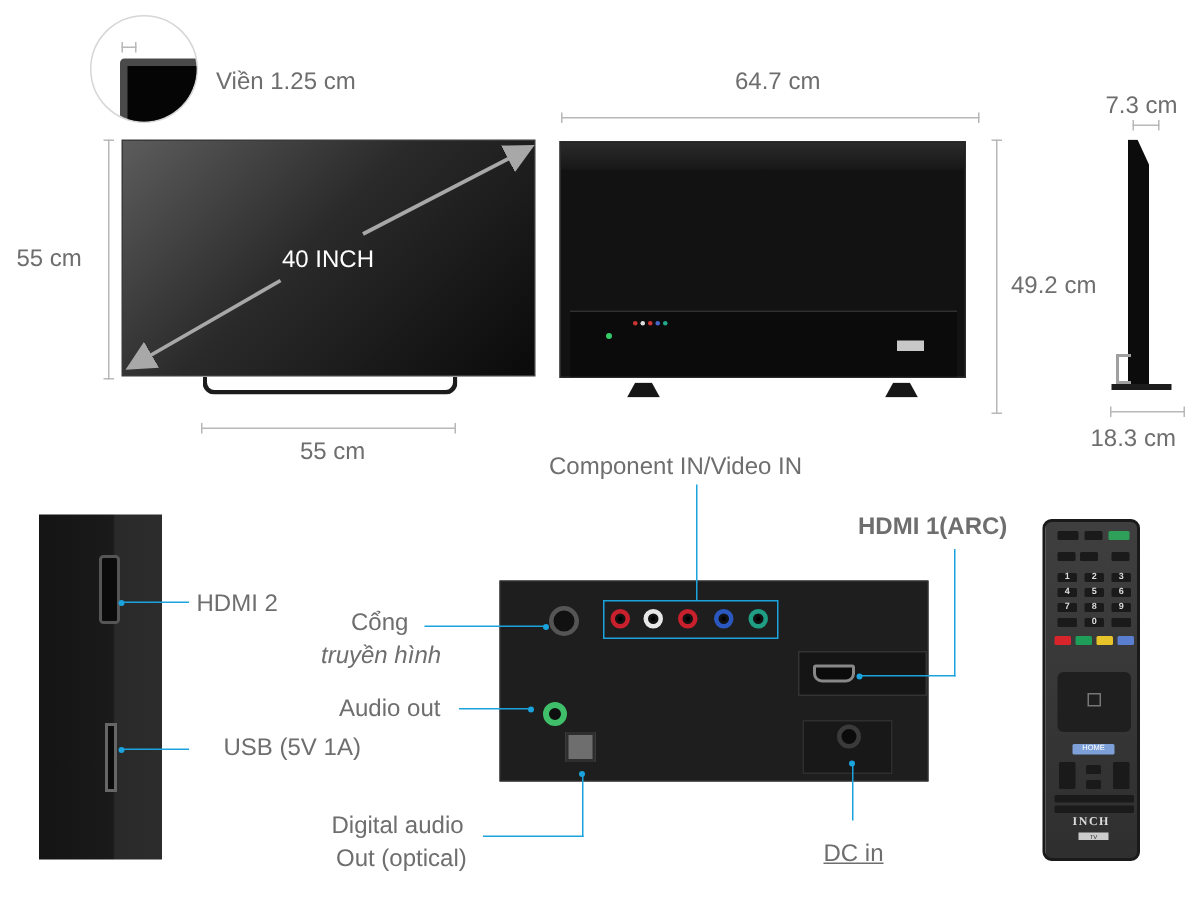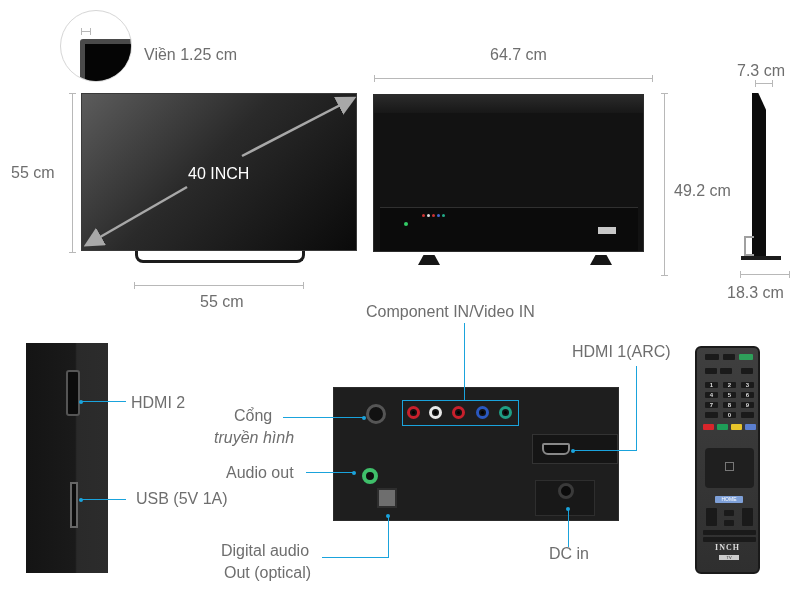--- a/index.html
+++ b/index.html
@@ -125,21 +125,21 @@
 <div class="abs side-panel"></div>
 <div class="abs hdmi2-port"></div>
 <div class="abs usb-port"></div>
 
 <div class="dot" style="left:79px;top:400px;"></div>
 <div class="cl" style="left:81px;top:401px;width:45px;height:1px;"></div>
 <div class="lbl" style="left:131px;top:393px;">HDMI 2</div>
 
 <div class="dot" style="left:79px;top:498px;"></div>
 <div class="cl" style="left:81px;top:499px;width:45px;height:1px;"></div>
-<div class="lbl" style="left:136px;top:489px;">USB (5V 1A)</div>
+<div class="lbl" style="left:149px;top:489px;">USB (5V 1A)</div>
 
 <div class="abs port-panel"></div>
 <div class="abs coax"></div>
 <div class="abs comp-box"></div>
 <div class="rca" style="left:407px;top:406px;border-color:#c8202c;"></div>
 <div class="rca" style="left:429px;top:406px;border-color:#e8e8e8;"></div>
 <div class="rca" style="left:452px;top:406px;border-color:#c8202c;"></div>
 <div class="rca" style="left:476px;top:406px;border-color:#2a58c0;"></div>
 <div class="rca" style="left:499px;top:406px;border-color:#1f9e84;"></div>
 <div class="abs audio-jack"></div>
@@ -160,28 +160,28 @@
 <div class="lbl" style="left:226px;top:463px;">Audio out</div>
 <div class="cl" style="left:306px;top:472px;width:48px;height:1px;"></div>
 <div class="dot" style="left:352px;top:471px;"></div>
 
 <div class="lbl" style="left:221px;top:541px;">Digital audio</div>
 <div class="lbl" style="left:224px;top:563px;">Out (optical)</div>
 <div class="cl" style="left:322px;top:557px;width:67px;height:1px;"></div>
 <div class="cl" style="left:388px;top:516px;width:1px;height:42px;"></div>
 <div class="dot" style="left:386px;top:514px;"></div>
 
-<div class="lbl" style="left:572px;top:342px;">HDMI 1(ARC)</div>
+<div class="lbl" style="left:572px;top:342px;font-weight:bold;">HDMI 1(ARC)</div>
 <div class="cl" style="left:636px;top:366px;width:1px;height:85px;"></div>
 <div class="cl" style="left:573px;top:450px;width:64px;height:1px;"></div>
 <div class="dot" style="left:571px;top:449px;"></div>
 
 <div class="dot" style="left:566px;top:507px;"></div>
 <div class="cl" style="left:568px;top:509px;width:1px;height:38px;"></div>
-<div class="lbl" style="left:549px;top:544px;">DC in</div>
+<div class="lbl" style="left:549px;top:560px;text-decoration:underline;">DC in</div>
 
 <div class="abs remote">
   <div class="rbtn" style="left:8px;top:6px;width:14px;"></div>
   <div class="rbtn" style="left:26px;top:6px;width:12px;"></div>
   <div class="rbtn" style="left:42px;top:6px;width:14px;background:#2ea05a;"></div>
   <div class="rbtn" style="left:8px;top:20px;width:12px;"></div>
   <div class="rbtn" style="left:23px;top:20px;width:12px;"></div>
   <div class="rbtn" style="left:44px;top:20px;width:12px;"></div>
 
   <div class="rbtn" style="left:8px;top:34px;width:13px;">1</div>

